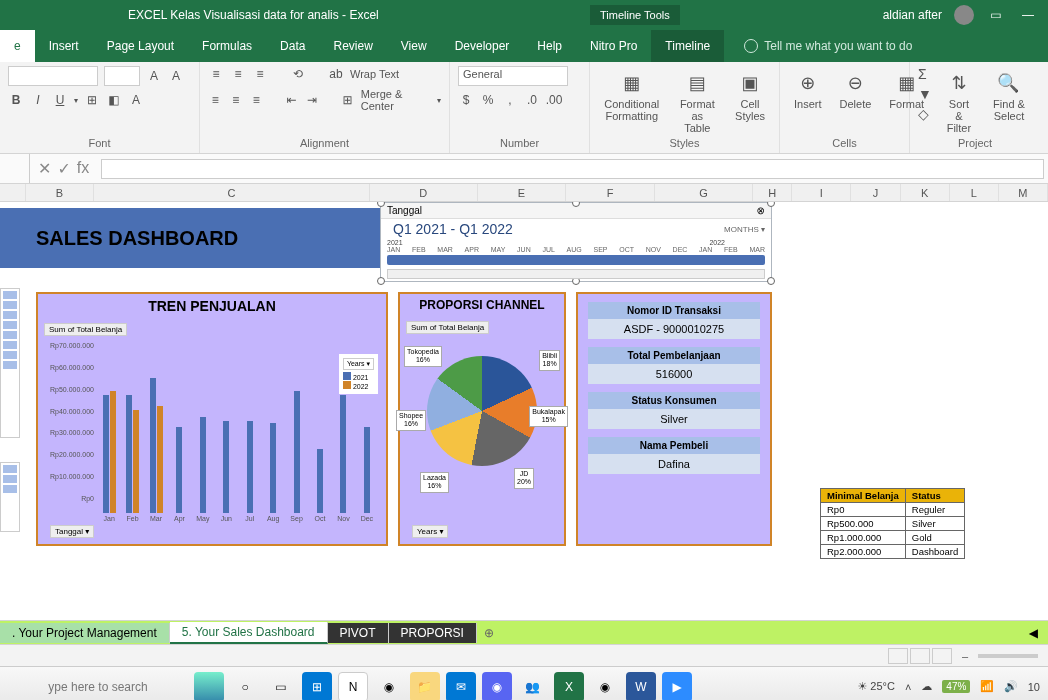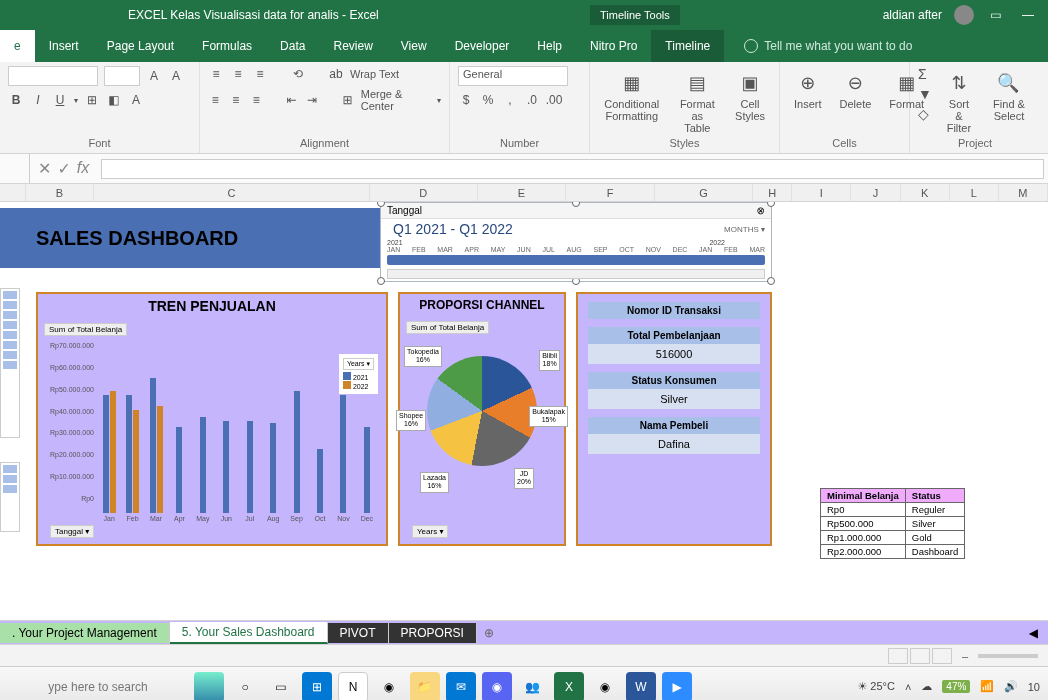--- a/index.html
+++ b/index.html
@@ -91,24 +91,24 @@
 
 
 .detail-panel { left: 576px; top: 90px; width: 196px; height: 254px; }
 .detail-row { margin: 8px 10px; }
 .detail-label { background: #a8bfe8; text-align: center; font-size: 10px; font-weight: bold; padding: 3px; }
 .detail-val { background: #d6e0f0; text-align: center; font-size: 11px; padding: 4px; }
 
 
 .min-table { position: absolute; left: 820px; top: 286px; border-collapse: collapse; font-size: 9.5px; }
 .min-table td, .min-table th { border: 1px solid #666; padding: 1px 6px; text-align: left; }
-.min-table th { background: #f0abfc; font-weight: bold; }
-
-
-.sheet-tabs { height: 24px; background: #c4b5fd; border-top: 1px solid #d4d4d4; display: flex; align-items: center; font-size: 12px; }
+.min-table th { background: #eab308; font-weight: bold; }
+
+
+.sheet-tabs { height: 24px; background: #bef264; border-top: 1px solid #d4d4d4; display: flex; align-items: center; font-size: 12px; }
 .sheet-tab { padding: 3px 12px; border-right: 1px solid #ccc; cursor: pointer; }
 .sheet-tab.green { background: #a8e0a8; }
 .sheet-tab.active { background: #fff; color: #217346; border-bottom: 2px solid #217346; }
 .sheet-tab.dark { background: #333; color: #fff; }
 .add-sheet { width: 24px; text-align: center; cursor: pointer; color: #666; }
 .scroll-ctrl { margin-left: auto; display: flex; gap: 4px; padding-right: 10px; }
 
 
 .statusbar { height: 22px; background: #f3f3f3; border-top: 1px solid #d4d4d4; display: flex; align-items: center; justify-content: flex-end; gap: 10px; padding: 0 10px; font-size: 11px; color: #555; }
 .view-btns { display: flex; gap: 2px; }
@@ -279,21 +279,21 @@
     </div>
     <div class="label">Project</div>
   </div>
 </div>
 
 <div class="formula-area">
   <div class="name-box"></div>
   <div class="fn-icons">
     <span>✕</span>
     <span>✓</span>
-    <span style="font-style:italic">fx</span>
+    <span style="">fx</span>
   </div>
   <input class="formula-input" style="">
 </div>
 
 <div class="col-headers">
   <div style="width:26px"></div>
   <div style="width:70px">B</div>
   <div style="width:280px">C</div>
   <div style="width:110px">D</div>
   <div style="width:90px">E</div>
@@ -484,20 +484,21 @@
       <div class="pie-label" style="right:30px;top:112px">JD<br>20%</div>
       <div class="pie-label" style="left:20px;top:116px">Lazada<br>16%</div>
       <div class="pie-label" style="left:-4px;top:54px">Shopee<br>16%</div>
     </div>
     <div class="panel-sub" style="position:absolute;bottom:4px;left:6px"><span>Years</span> ▾</div>
   </div>
 
   <div class="panel detail-panel">
     <div class="detail-row">
       <div class="detail-label">Nomor ID Transaksi</div>
+      <div class="detail-val">ASDF - 9000010275</div>
     </div>
     <div class="detail-row">
       <div class="detail-label">Total Pembelanjaan</div>
       <div class="detail-val">516000</div>
     </div>
     <div class="detail-row">
       <div class="detail-label">Status Konsumen</div>
       <div class="detail-val">Silver</div>
     </div>
     <div class="detail-row">

